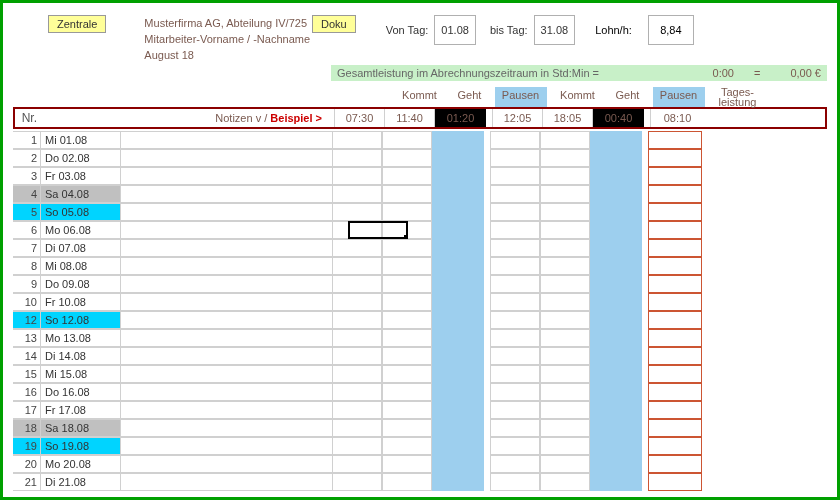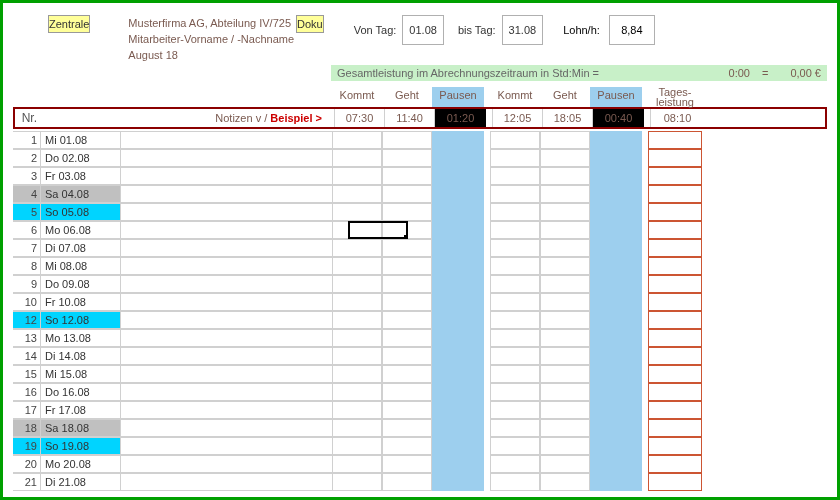--- a/index.html
+++ b/index.html
@@ -1,32 +1,32 @@
 <!DOCTYPE html>
 <html><head>
 <meta charset="utf-8">
 <style>
 *{box-sizing:border-box;margin:0;padding:0;font-family:Arial,sans-serif;font-size:11px;}
 body{background:#fff;width:840px;height:500px;border:3px solid #00a000;overflow:hidden;position:relative;}
 .sheet{background:#fff;padding:12px 10px 0 10px;height:494px;}
-.btn{display:inline-block;background:#ffff99;border:1px solid #999;padding:2px 0;color:#333;cursor:pointer;}
+.btn{display:inline-block;background:#ffff99;border:1px solid #999;padding:2px 8px;color:#333;cursor:pointer;}
 .hdr-row{display:flex;align-items:flex-start;margin-bottom:2px;}
 .btn-zentrale{margin-left:35px;margin-right:30px;}
 .btn-doku{margin-left:2px;}
 .info-block{margin-left:8px;color:#7a5a50;}
 .info-block div{line-height:16px;}
 .range-block{display:flex;align-items:center;gap:6px;margin-left:30px;color:#333;}
 .box{border:1px solid #b0b0b0;padding:8px 6px;background:#fff;min-width:40px;text-align:center;}
-.lohn-block{display:flex;align-items:center;gap:9px;margin-left:20px;}
-.greenbar{display:flex;background:#c8f0c8;margin-left:318px;margin-right:0;padding:2px 6px;color:#666;gap:12px;justify-content:flex-end;}
+.lohn-block{display:flex;align-items:center;gap:16px;margin-left:20px;}
+.greenbar{display:flex;background:#c8f0c8;margin-left:318px;margin-right:0;padding:2px 6px;color:#666;gap:20px;justify-content:flex-end;}
 .greenbar .lbl{flex:1;}
 .greenbar .eq{color:#7a5a50;}
 .greenbar .total{color:#7a5a50;}
 .greenbar .eur{margin-left:10px;color:#7a5a50;}
-.colhdr{display:flex;margin-top:6px;}
+.colhdr{display:flex;margin-top:6px;justify-content:center;}
 .colhdr .spacer{width:108px;}
 .notizen{width:211px;text-align:right;padding-right:6px;}
 .colh{width:50px;text-align:center;color:#7a5a50;padding:2px 0;}
 .colh.pausen,.colh.day{width:52px;}
 .colh.gap{width:6px;}
 .tages{width:54px;text-align:center;color:#7a5a50;font-size:9px;line-height:10px;}
 .grid{position:relative;margin-top:2px;}
 .row{display:flex;height:18px;align-items:stretch;}
 .c-nr{width:28px;text-align:right;border:1px solid #d0d0d0;padding-right:3px;line-height:16px;color:#444;border-left:none;}
 .c-date{width:80px;border:1px solid #d0d0d0;padding-left:4px;line-height:16px;color:#333;border-left:none;}

